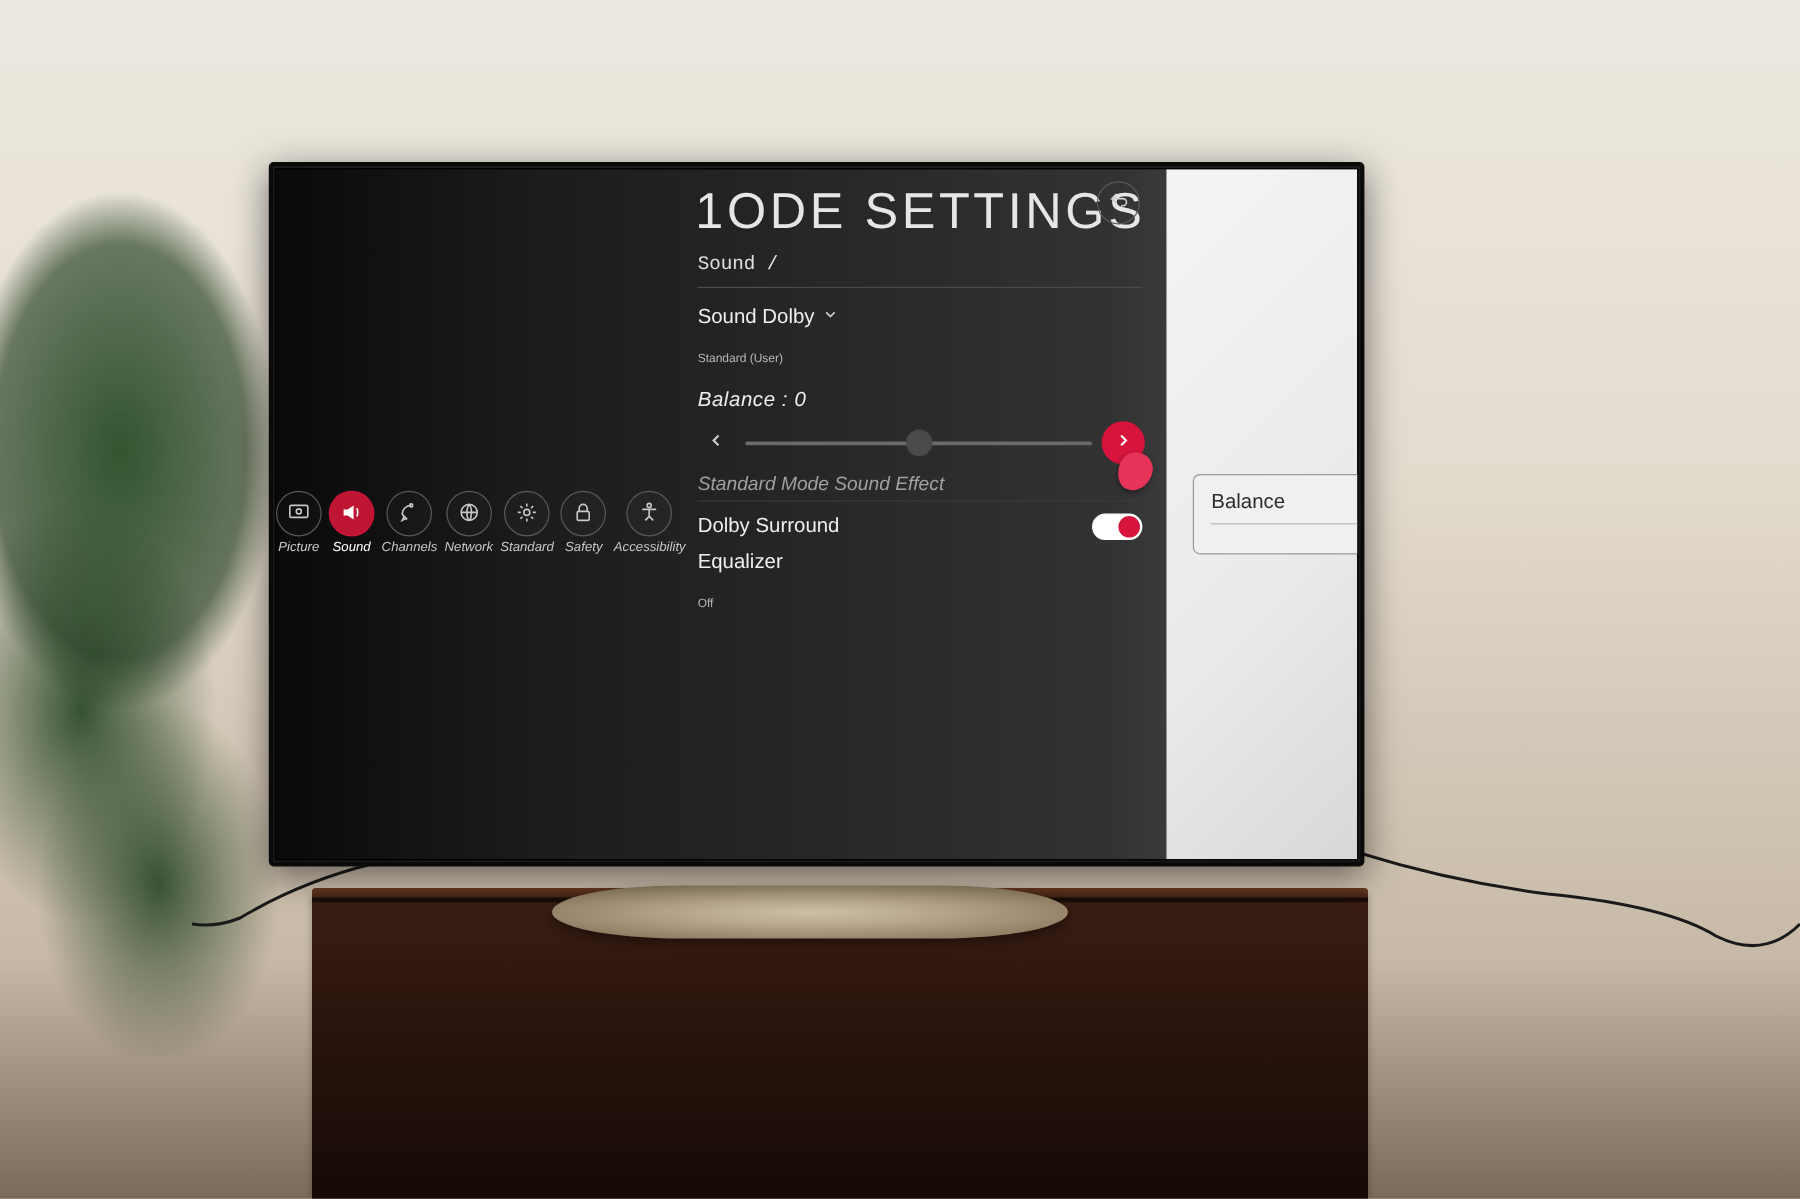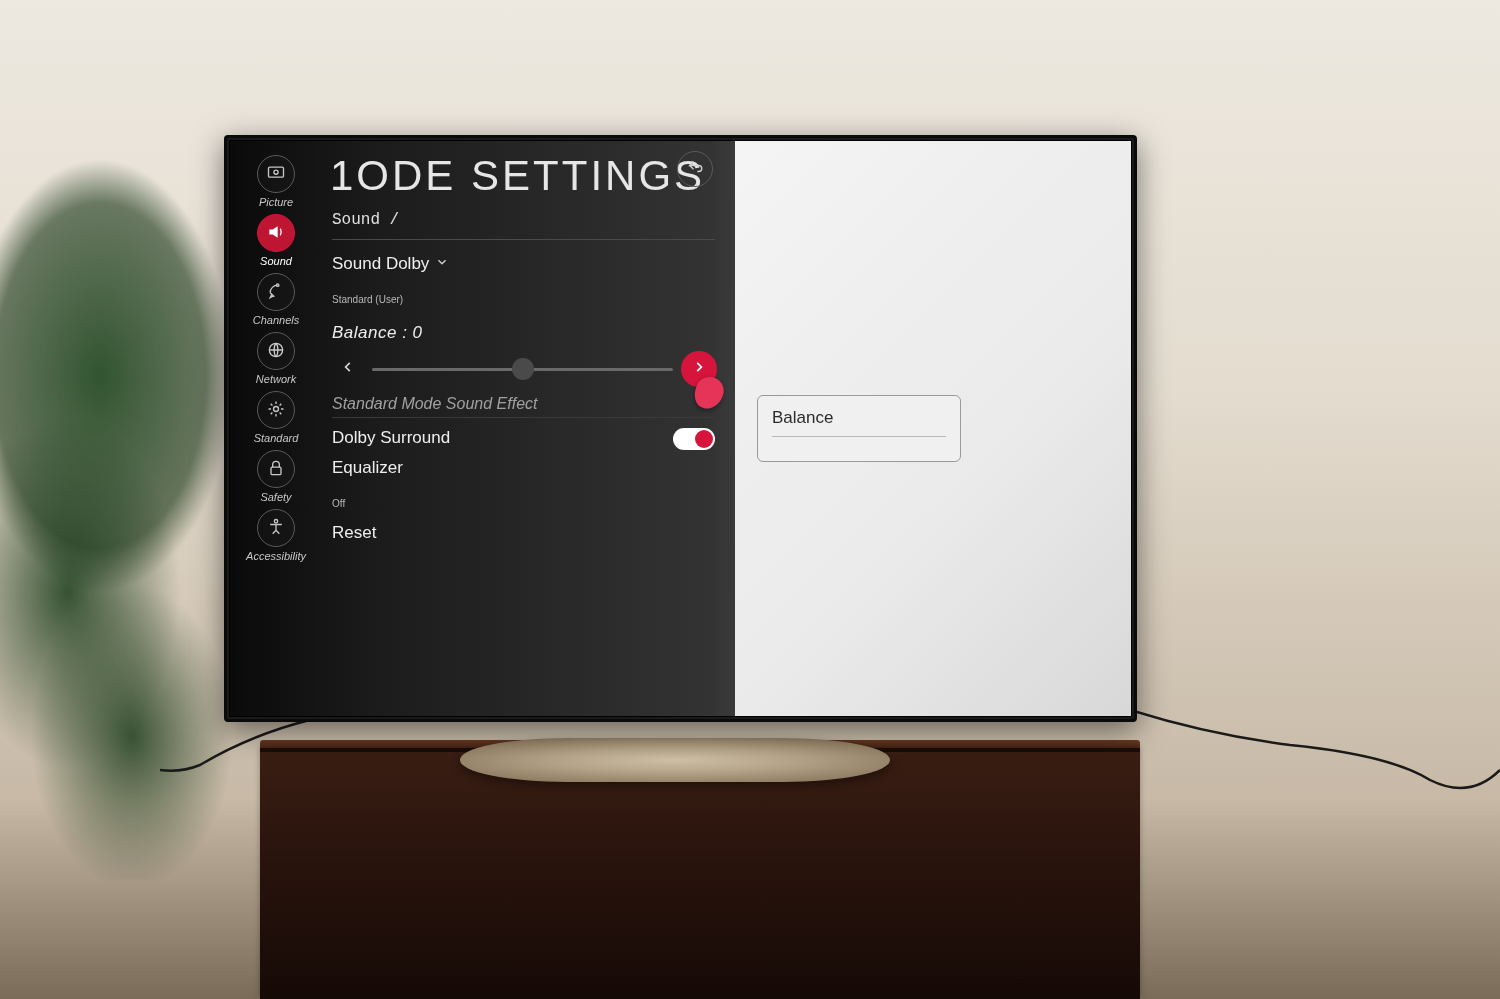--- a/index.html
+++ b/index.html
@@ -69,21 +69,21 @@
     background: linear-gradient(90deg, #0a0a0a 0%, #1c1c1c 30%, #2a2a2a 70%, #333 95%, #3a3a3a 100%);
     display: flex;
     color: #e8e8e8;
     position: relative;
   }
 
   
   .sidebar {
     flex: 0 0 92px;
     display: flex;
-    flex-direction: column;
+    flex-direction: row;
     align-items: center;
     padding-top: 14px;
     gap: 6px;
   }
   .side-item {
     display: flex; flex-direction: column; align-items: center;
     gap: 3px;
     color: #c8c8c8;
     font-style: italic;
     font-size: 11px;
@@ -419,25 +419,20 @@
           </div>
         </div>
 
         <div class="row">
           <div class="row-title">
               <span>Equalizer</span>
             </div>
           <div class="row-sub">Off</div>
         </div>
 
-        <div class="row">
-          <div class="row-title">
-              <span>Reset</span>
-            </div>
-        </div>
       </div>
     </div>
 
     <div class="panel-light">
       <div class="tooltip">
         <div class="tip-title">Balance</div>
       </div>
     </div>
 
   </div>

